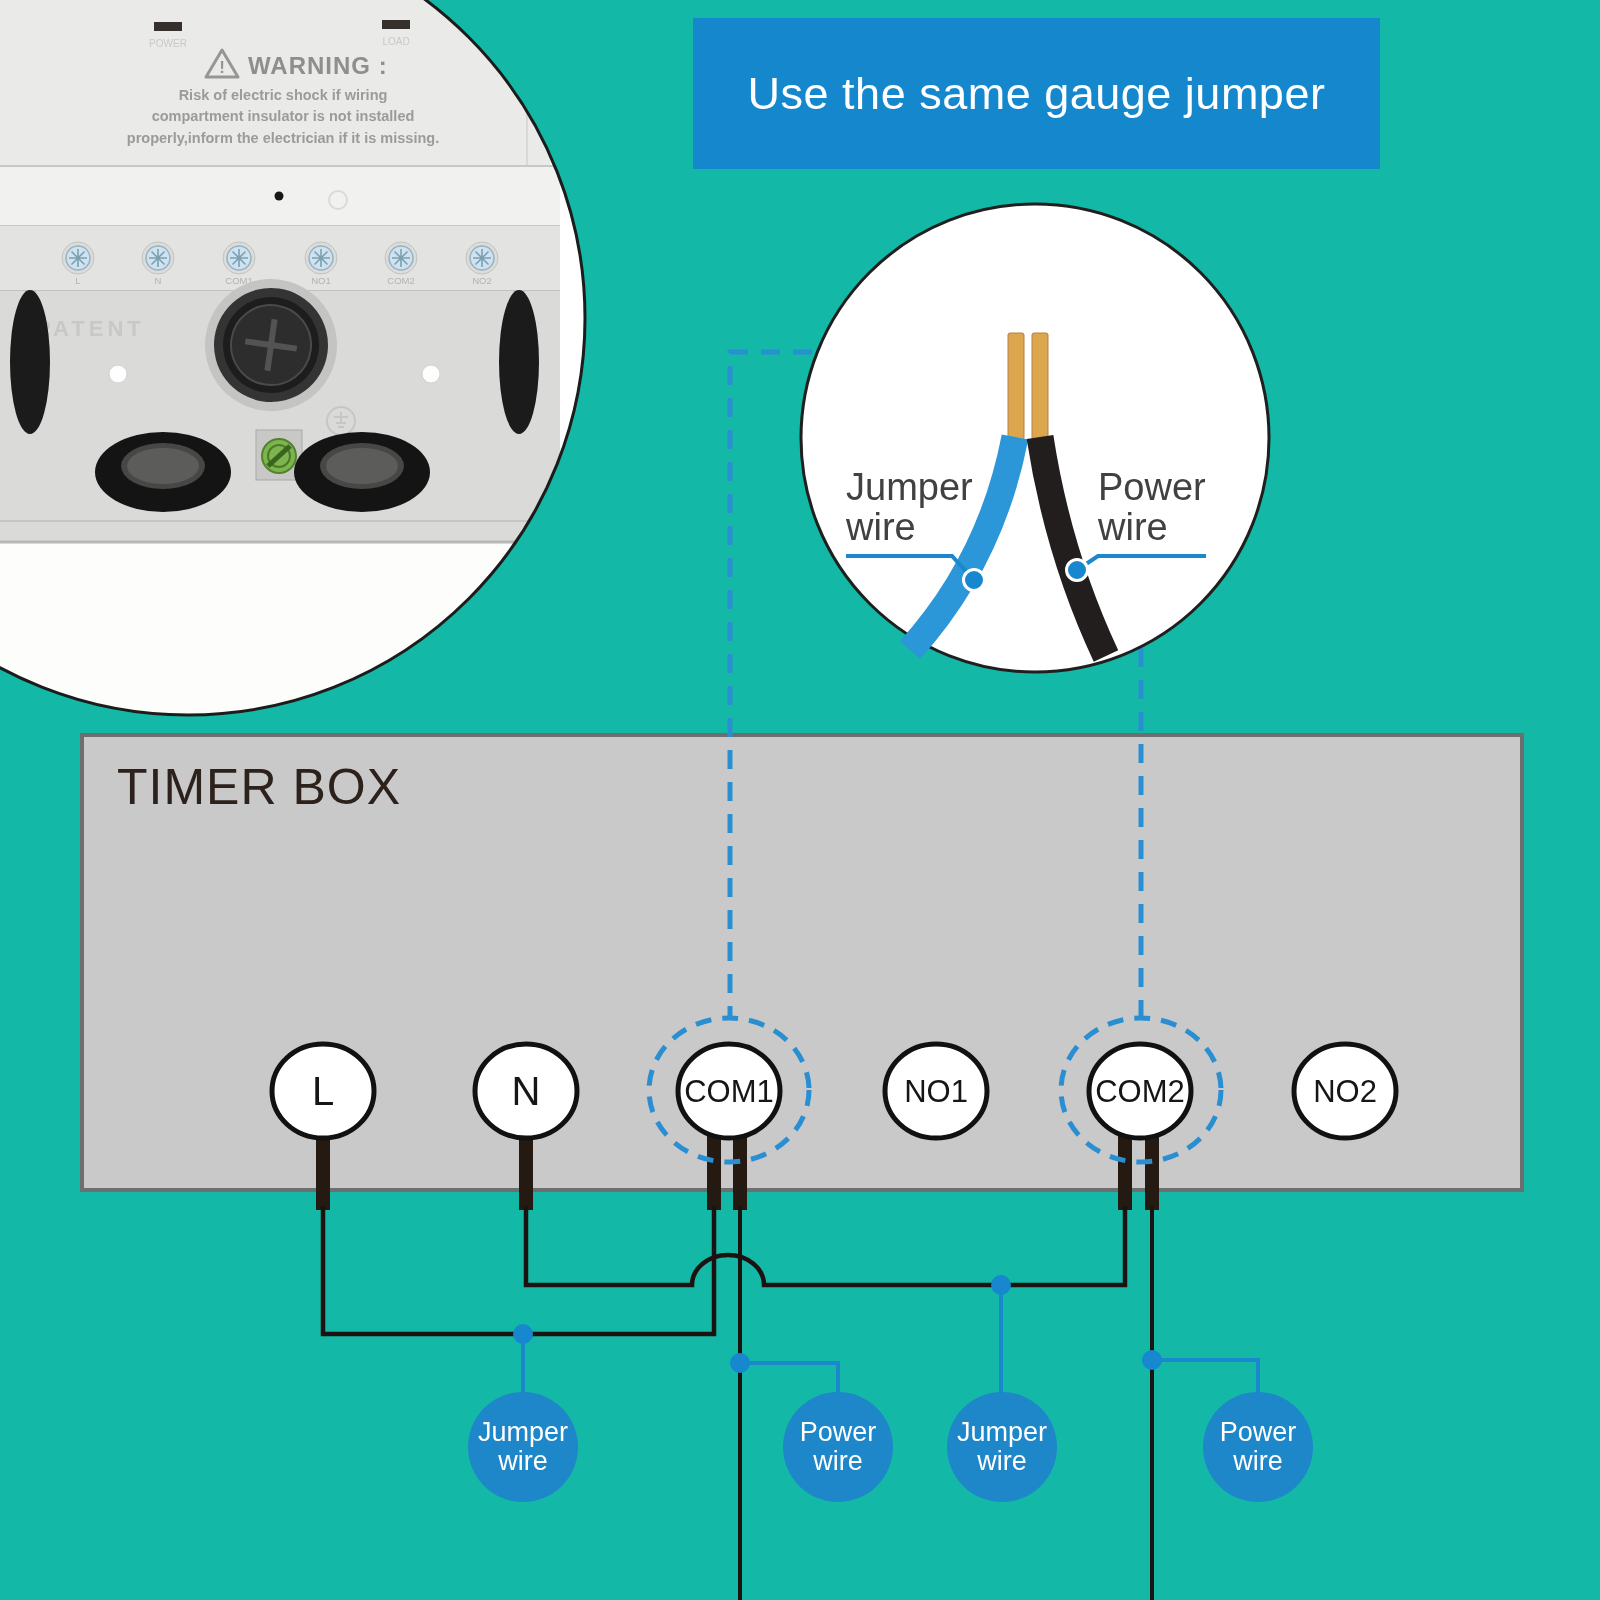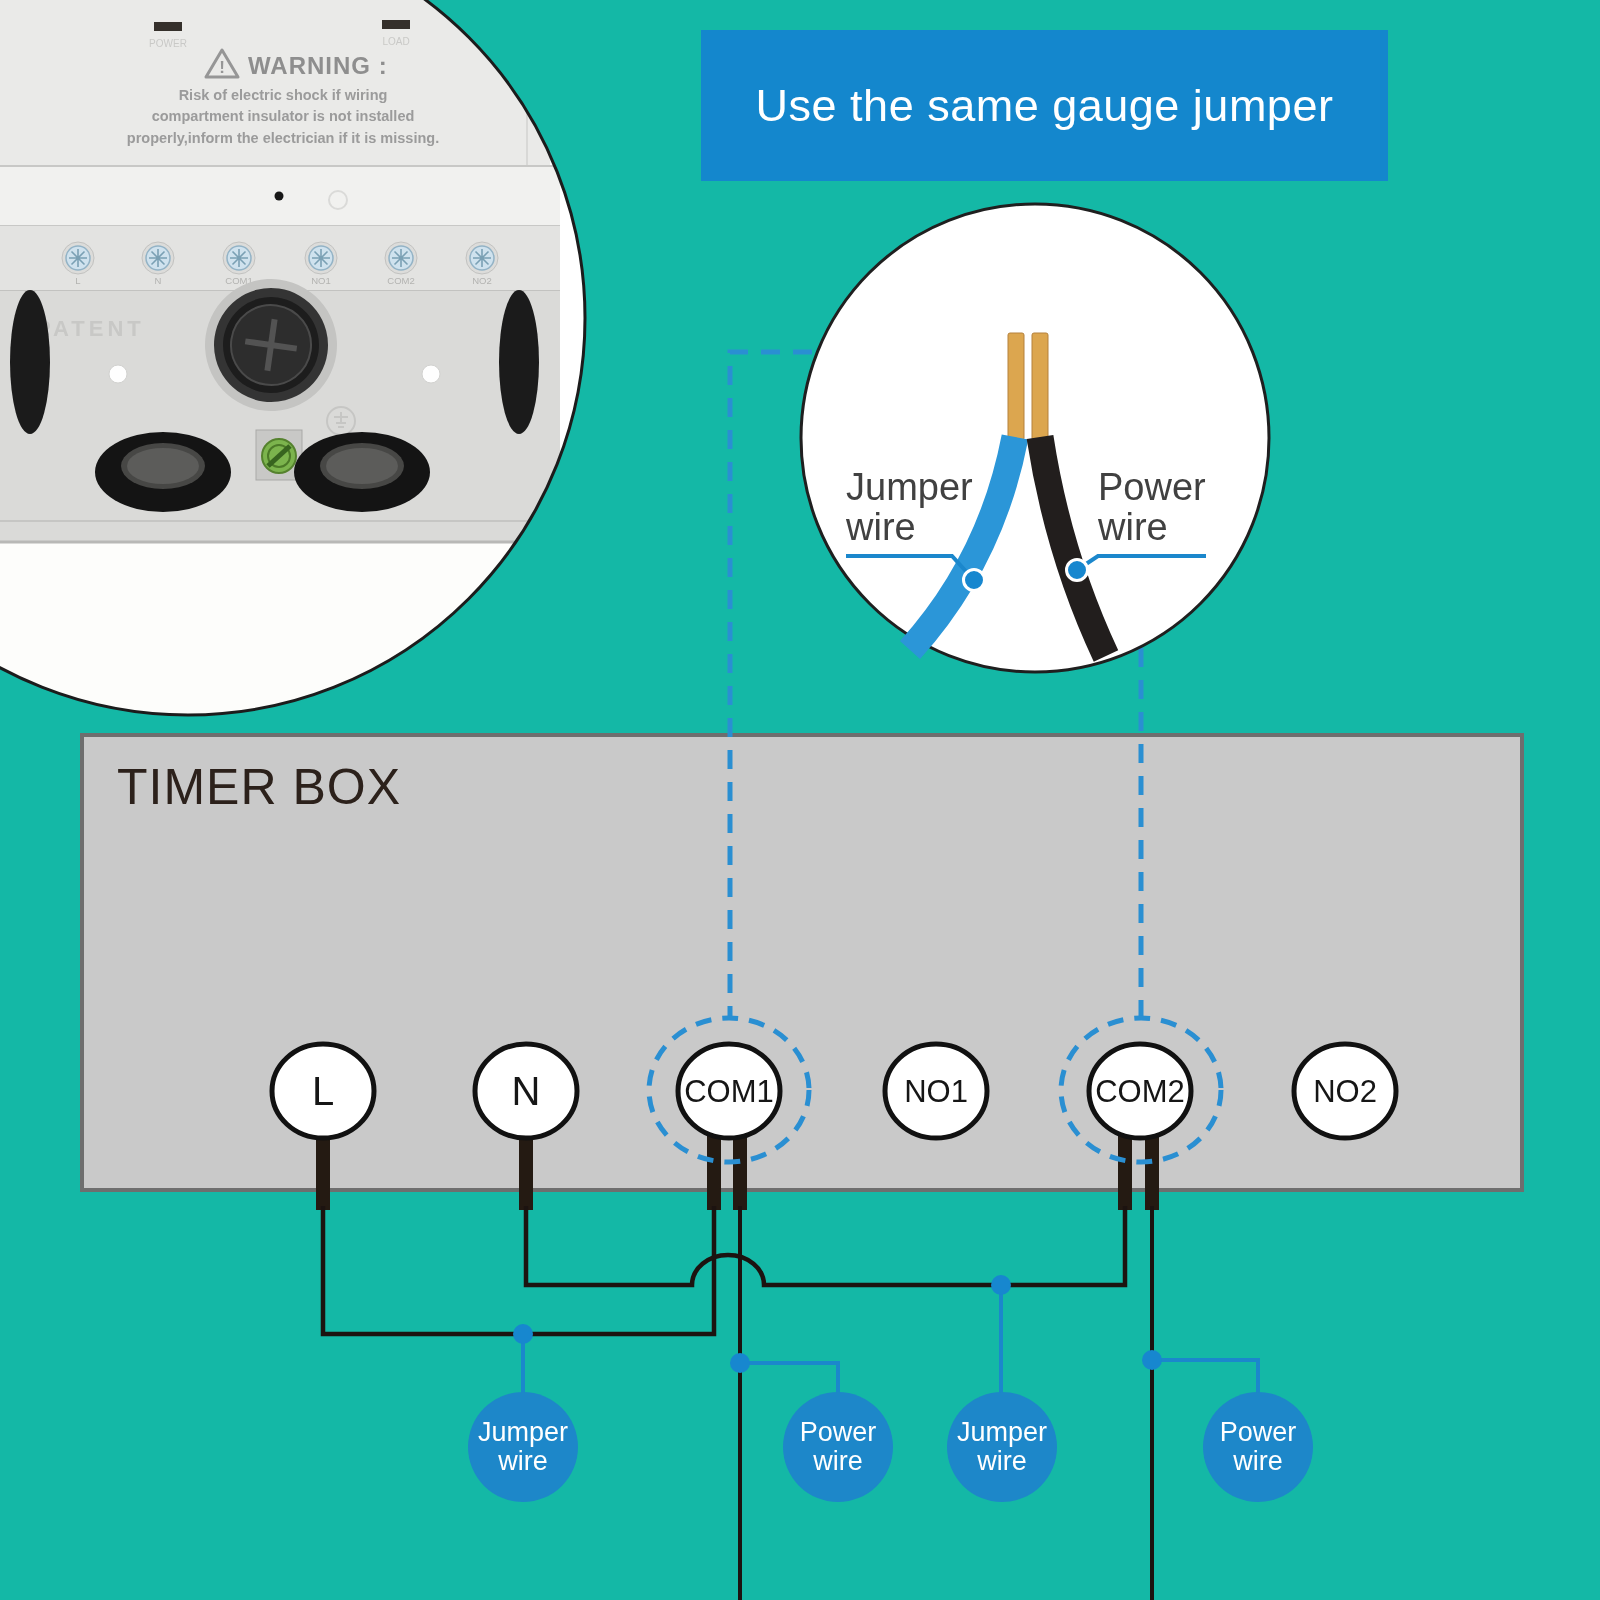--- a/index.html
+++ b/index.html
@@ -1,23 +1,23 @@
 <!DOCTYPE html>
 <html><head>
 <meta charset="utf-8">
 <style>
   html,body{margin:0;padding:0;background:#ffffff;}
   body{font-family:"Liberation Sans", sans-serif;}
   .page{position:relative;width:1600px;height:1600px;background:#14b8a6;overflow:hidden;}
   .page > svg{position:absolute;left:0;top:0;}
   .banner{
-    position:absolute;left:693px;top:30px;width:687px;height:151px;
+    position:absolute;left:693px;top:18px;width:687px;height:151px;
     background:#1487cd;color:#ffffff;text-align:center;
     display:flex;flex-direction:column;justify-content:center;
-    font-size:45px;line-height:57px;font-weight:500;letter-spacing:0.5px;margin-left:8px;
+    font-size:45px;line-height:57px;font-weight:500;letter-spacing:0.5px;
   }
   svg text{font-family:"Liberation Sans", sans-serif;}
   .t-box-title{font-size:50px;fill:#2c211b;letter-spacing:1px;}
   .terminal-label-big{font-size:40px;fill:#161616;}
   .terminal-label{font-size:31px;fill:#161616;}
   .inset-label{font-size:38px;fill:#414141;}
   .bubble-label{font-size:27px;fill:#ffffff;font-weight:500;}
   .warn-title{font-size:24px;font-weight:bold;fill:#8e8e8e;letter-spacing:1px;}
   .warn-line{font-size:14.5px;font-weight:bold;fill:#9b9b9b;}
   .tiny-label{font-size:10px;fill:#c9c9c7;}

